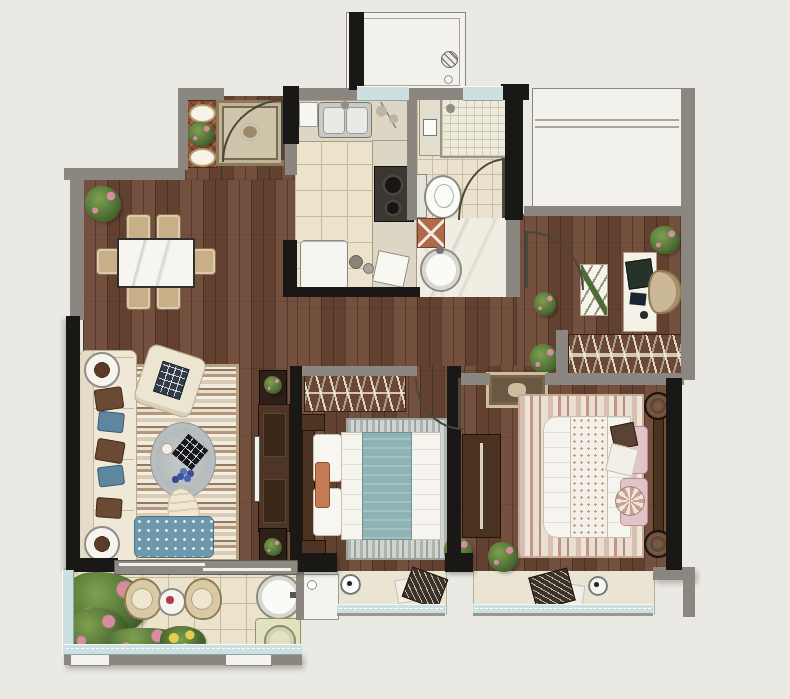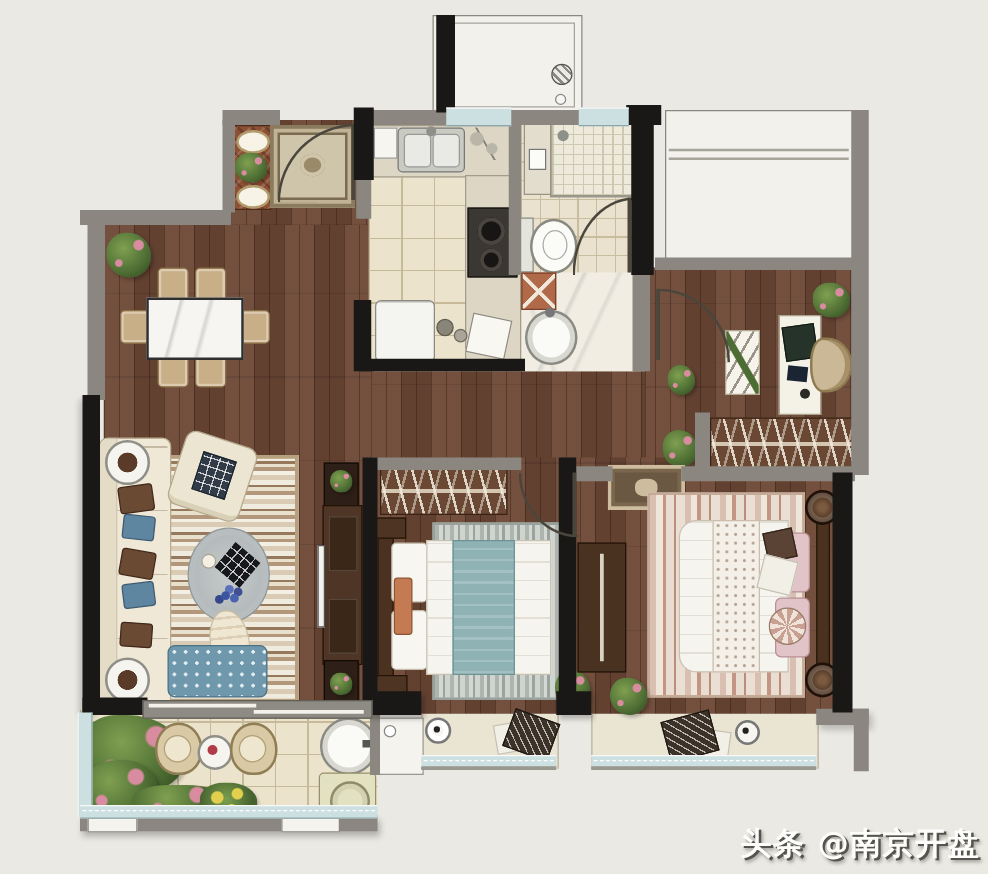--- a/index.html
+++ b/index.html
@@ -341,15 +341,14 @@
   </div>
   <div class="a" style="left:473px;top:613px;width:180px;height:3px;background:#9a978e;"></div>
 
   <div class="a arc" style="left:415px;top:378px;width:46px;height:50px;border-left:2px solid #4a463c;border-bottom:2px solid #4a463c;border-bottom-left-radius:100% 100%;"></div>
   <div class="a leaf" style="left:458px;top:378px;width:3px;height:50px;"></div>
   <div class="a" style="left:114px;top:560px;width:182px;height:13px;background:#8e8b84;border:1px solid #5f5d56;">
     <div class="a" style="left:4px;top:2px;width:86px;height:3px;background:#f2f1ea;"></div>
     <div class="a" style="left:88px;top:7px;width:88px;height:3px;background:#f2f1ea;"></div>
   </div>
 
-  <div class="a watermark" style="right:6px;bottom:8px;">头条 @南京开盘</div>
 
 </div>
 
 </body></html>

